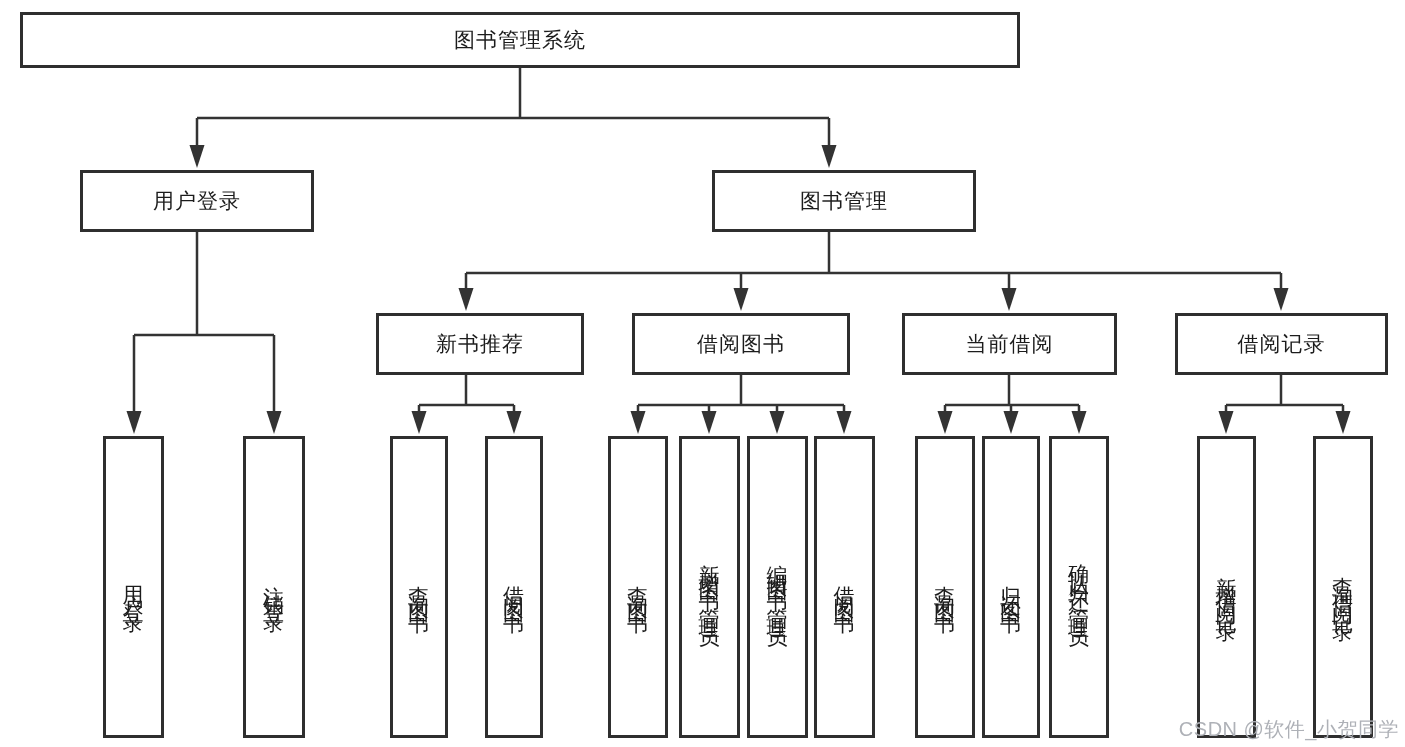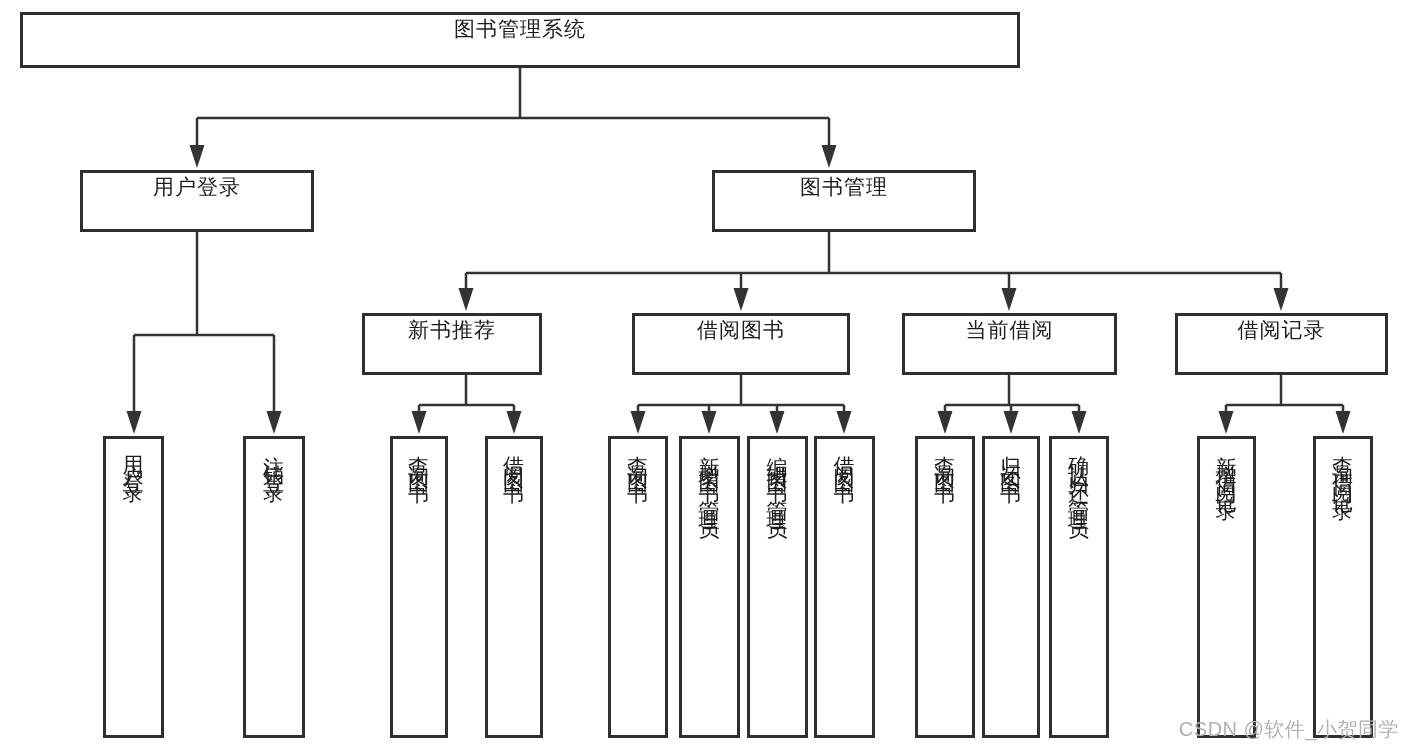--- a/index.html
+++ b/index.html
@@ -12,21 +12,21 @@
   }
   .connectors{
     position:absolute;left:0;top:0;z-index:1;
   }
   .box{
     position:absolute;
     box-sizing:border-box;
     background:#ffffff;
     border:3px solid #2f2f2f;
     display:flex;
-    align-items:flex-start;
+    align-items:center;
     justify-content:center;
     z-index:2;
     color:#1c1c1c;
   }
   .box.h span{
     font-size:21px;
     letter-spacing:1px;
     white-space:nowrap;
   }
   .box.v span{
@@ -99,21 +99,21 @@
     <span>图书管理系统</span>
   </div>
 
   <div class="box h" style="left:80px;top:170px;width:234px;height:62px">
     <span>用户登录</span>
   </div>
   <div class="box h" style="left:712px;top:170px;width:264px;height:62px">
     <span>图书管理</span>
   </div>
 
-  <div class="box h" style="left:362px;top:313px;width:180px;height:62px">
+  <div class="box h" style="left:376px;top:313px;width:208px;height:62px">
     <span>新书推荐</span>
   </div>
   <div class="box h" style="left:632px;top:313px;width:218px;height:62px">
     <span>借阅图书</span>
   </div>
   <div class="box h" style="left:902px;top:313px;width:215px;height:62px">
     <span>当前借阅</span>
   </div>
   <div class="box h" style="left:1175px;top:313px;width:213px;height:62px">
     <span>借阅记录</span>

